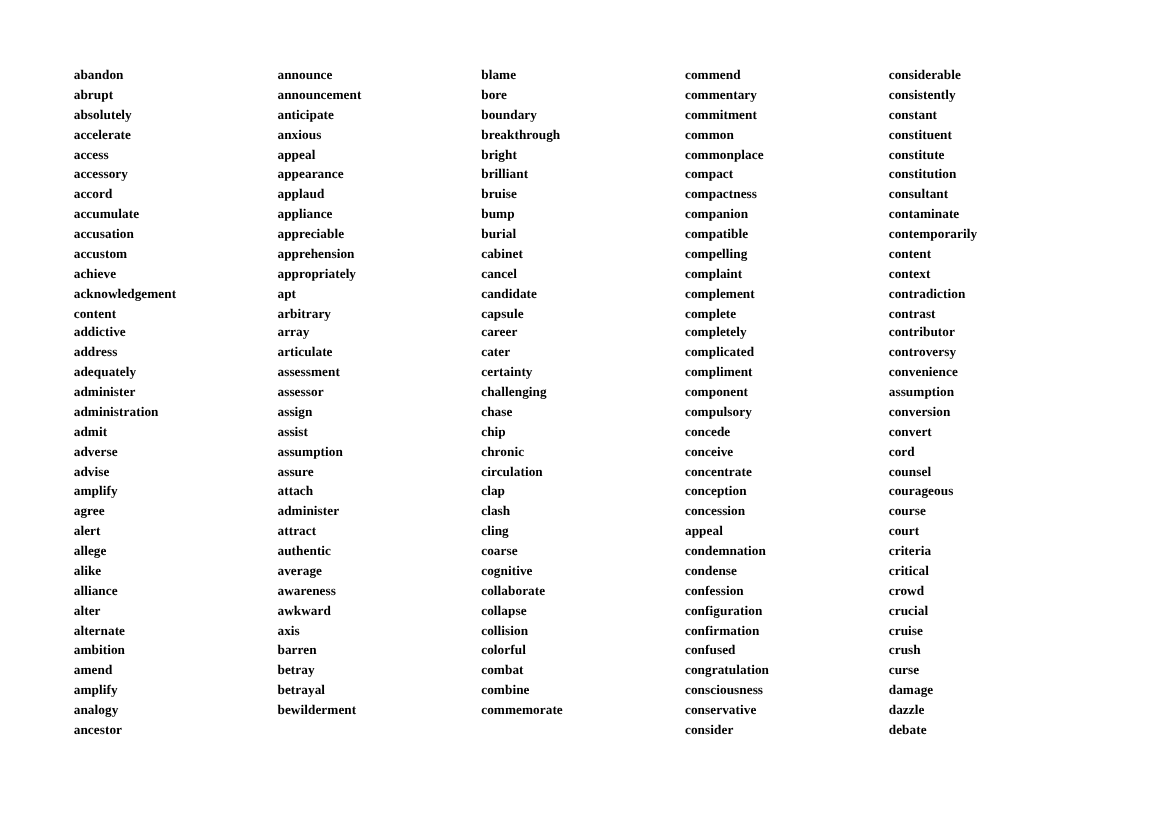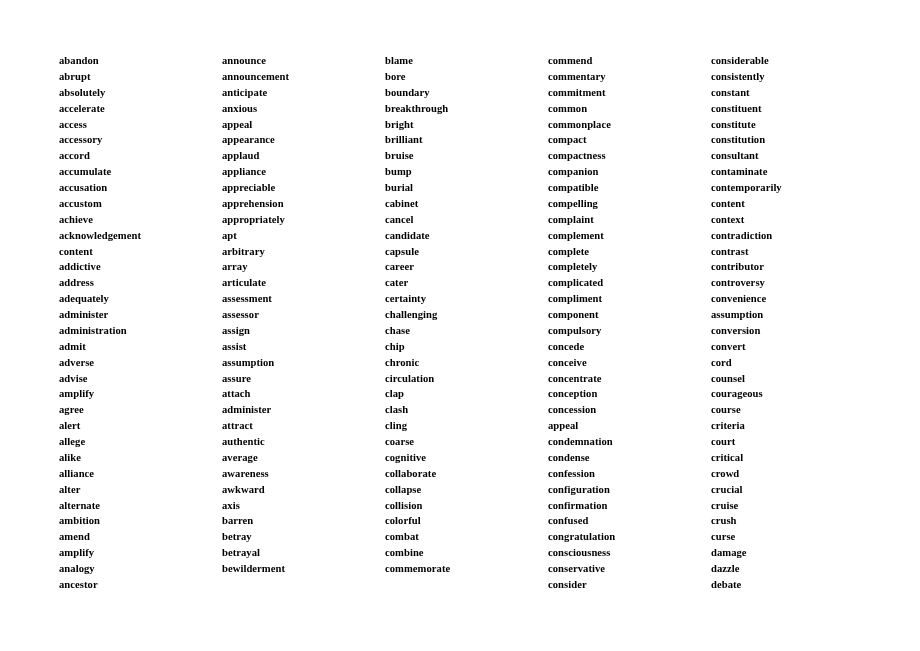--- a/index.html
+++ b/index.html
@@ -210,22 +210,22 @@
         <div class="word-item">contributor</div>
         <div class="word-item">controversy</div>
         <div class="word-item">convenience</div>
         <div class="word-item">assumption</div>
         <div class="word-item">conversion</div>
         <div class="word-item">convert</div>
         <div class="word-item">cord</div>
         <div class="word-item">counsel</div>
         <div class="word-item">courageous</div>
         <div class="word-item">course</div>
+        <div class="word-item">court</div>
         <div class="word-item">criteria</div>
-        <div class="word-item">court</div>
         <div class="word-item">critical</div>
         <div class="word-item">crowd</div>
         <div class="word-item">crucial</div>
         <div class="word-item">cruise</div>
         <div class="word-item">crush</div>
         <div class="word-item">curse</div>
         <div class="word-item">damage</div>
         <div class="word-item">dazzle</div>
         <div class="word-item">debate</div>
       </div>

